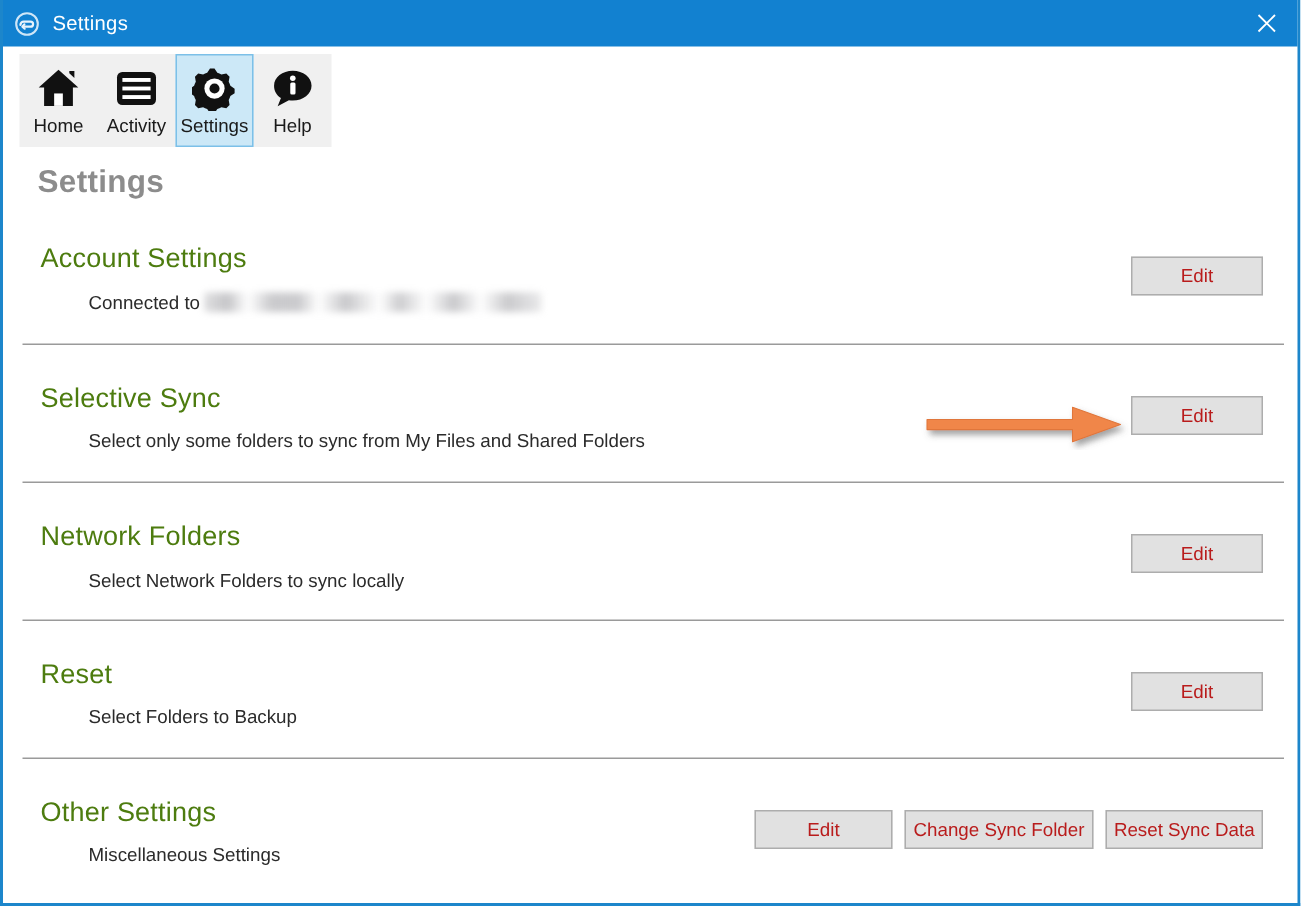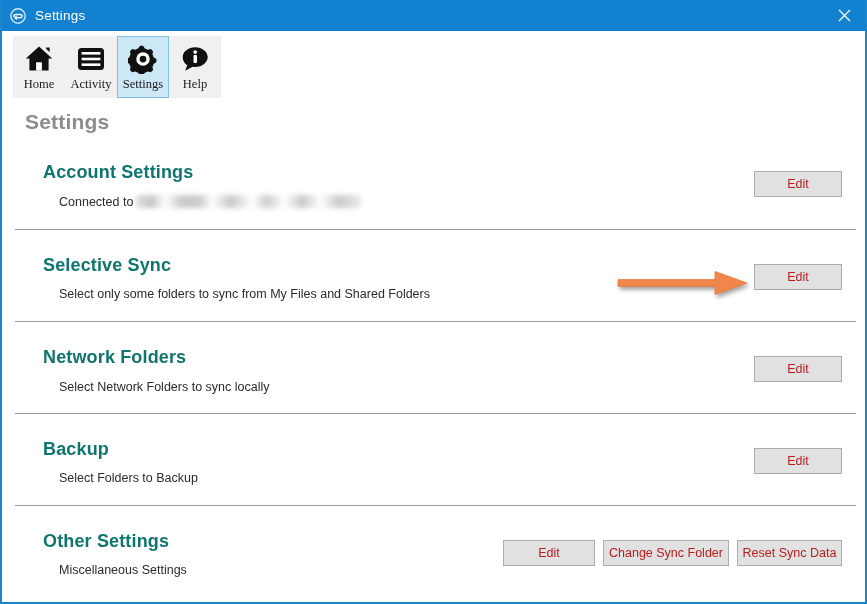--- a/index.html
+++ b/index.html
@@ -101,21 +101,20 @@
     align-items: center;
     justify-content: center;
   }
   .tool-icon svg { display: block; }
   .tool-label {
     font-size: 12.5px;
     color: #1a1a1a;
     line-height: 1;
     margin-top: 3px;
     white-space: nowrap;
-    font-family: Liberation Serif, serif;
   }
 
   
   .page-title {
     position: absolute;
     left: 23px;
     top: 110px;
     font-size: 21px;
     font-weight: bold;
     color: #8c8c8c;
@@ -123,24 +122,24 @@
   }
 
   .section {
     position: absolute;
     left: 0;
     width: 100%;
     height: 0;
   }
   .sec-head {
     position: absolute;
-    left: 41px;
+    left: 25px;
     font-size: 18px;
-    font-weight: bold;
-    color: #0f766e;
+    font-weight: normal;
+    color: #4d7c0f;
     letter-spacing: .15px;
     white-space: nowrap;
   }
   .sec-sub {
     position: absolute;
     left: 25px;
     font-size: 12.5px;
     color: #2b2b2b;
     white-space: nowrap;
     margin-left: 32px;
@@ -298,21 +297,21 @@
   </div>
 
   <div class="section">
     <div class="sec-head" style="top:347px">Network Folders</div>
     <div class="sec-sub" style="top:380px">Select Network Folders to sync locally</div>
     <button class="btn" style="left:752px; top:356px; width:88px;">Edit</button>
     <div class="divider" style="top:413px"></div>
   </div>
 
   <div class="section">
-    <div class="sec-head" style="top:439px">Backup</div>
+    <div class="sec-head" style="top:439px">Reset</div>
     <div class="sec-sub" style="top:471px">Select Folders to Backup</div>
     <button class="btn" style="left:752px; top:448px; width:88px;">Edit</button>
     <div class="divider" style="top:505px"></div>
   </div>
 
   <div class="section">
     <div class="sec-head" style="top:531px">Other Settings</div>
     <div class="sec-sub" style="top:563px">Miscellaneous Settings</div>
     <button class="btn" style="left:501px; top:540px; width:92px;">Edit</button>
     <button class="btn" style="left:601px; top:540px; width:126px;text-align:center;">Change Sync Folder</button>

